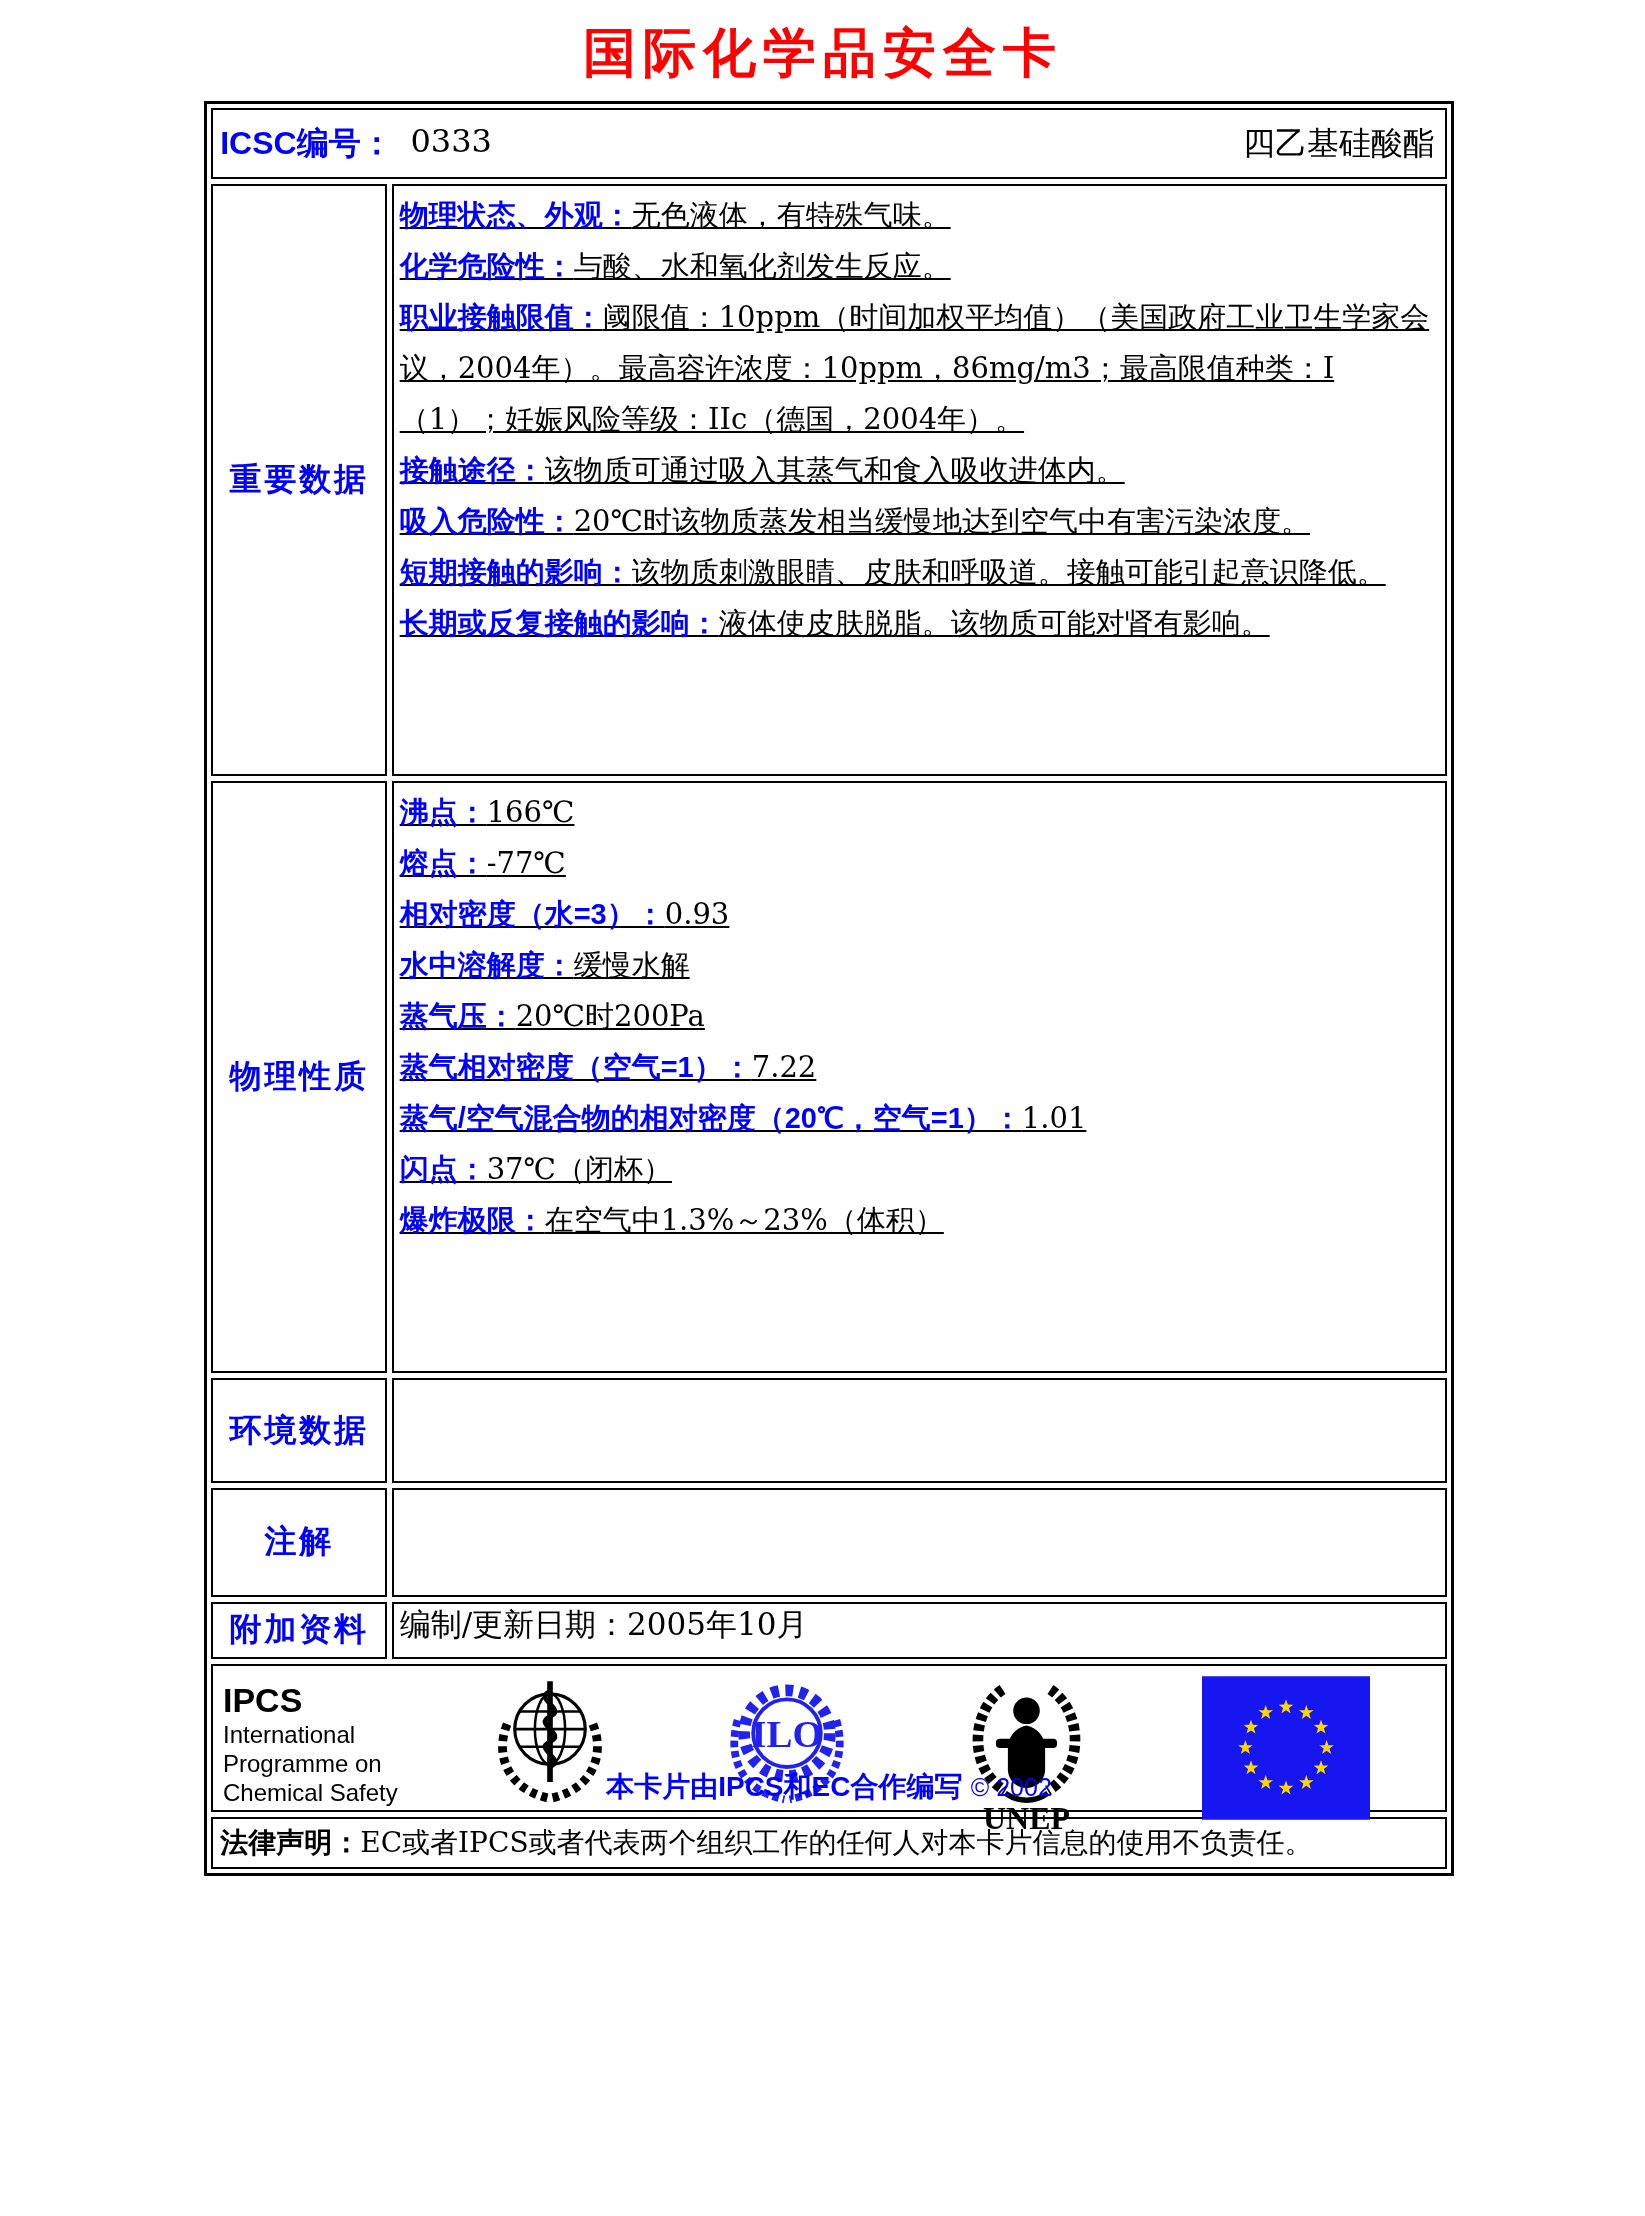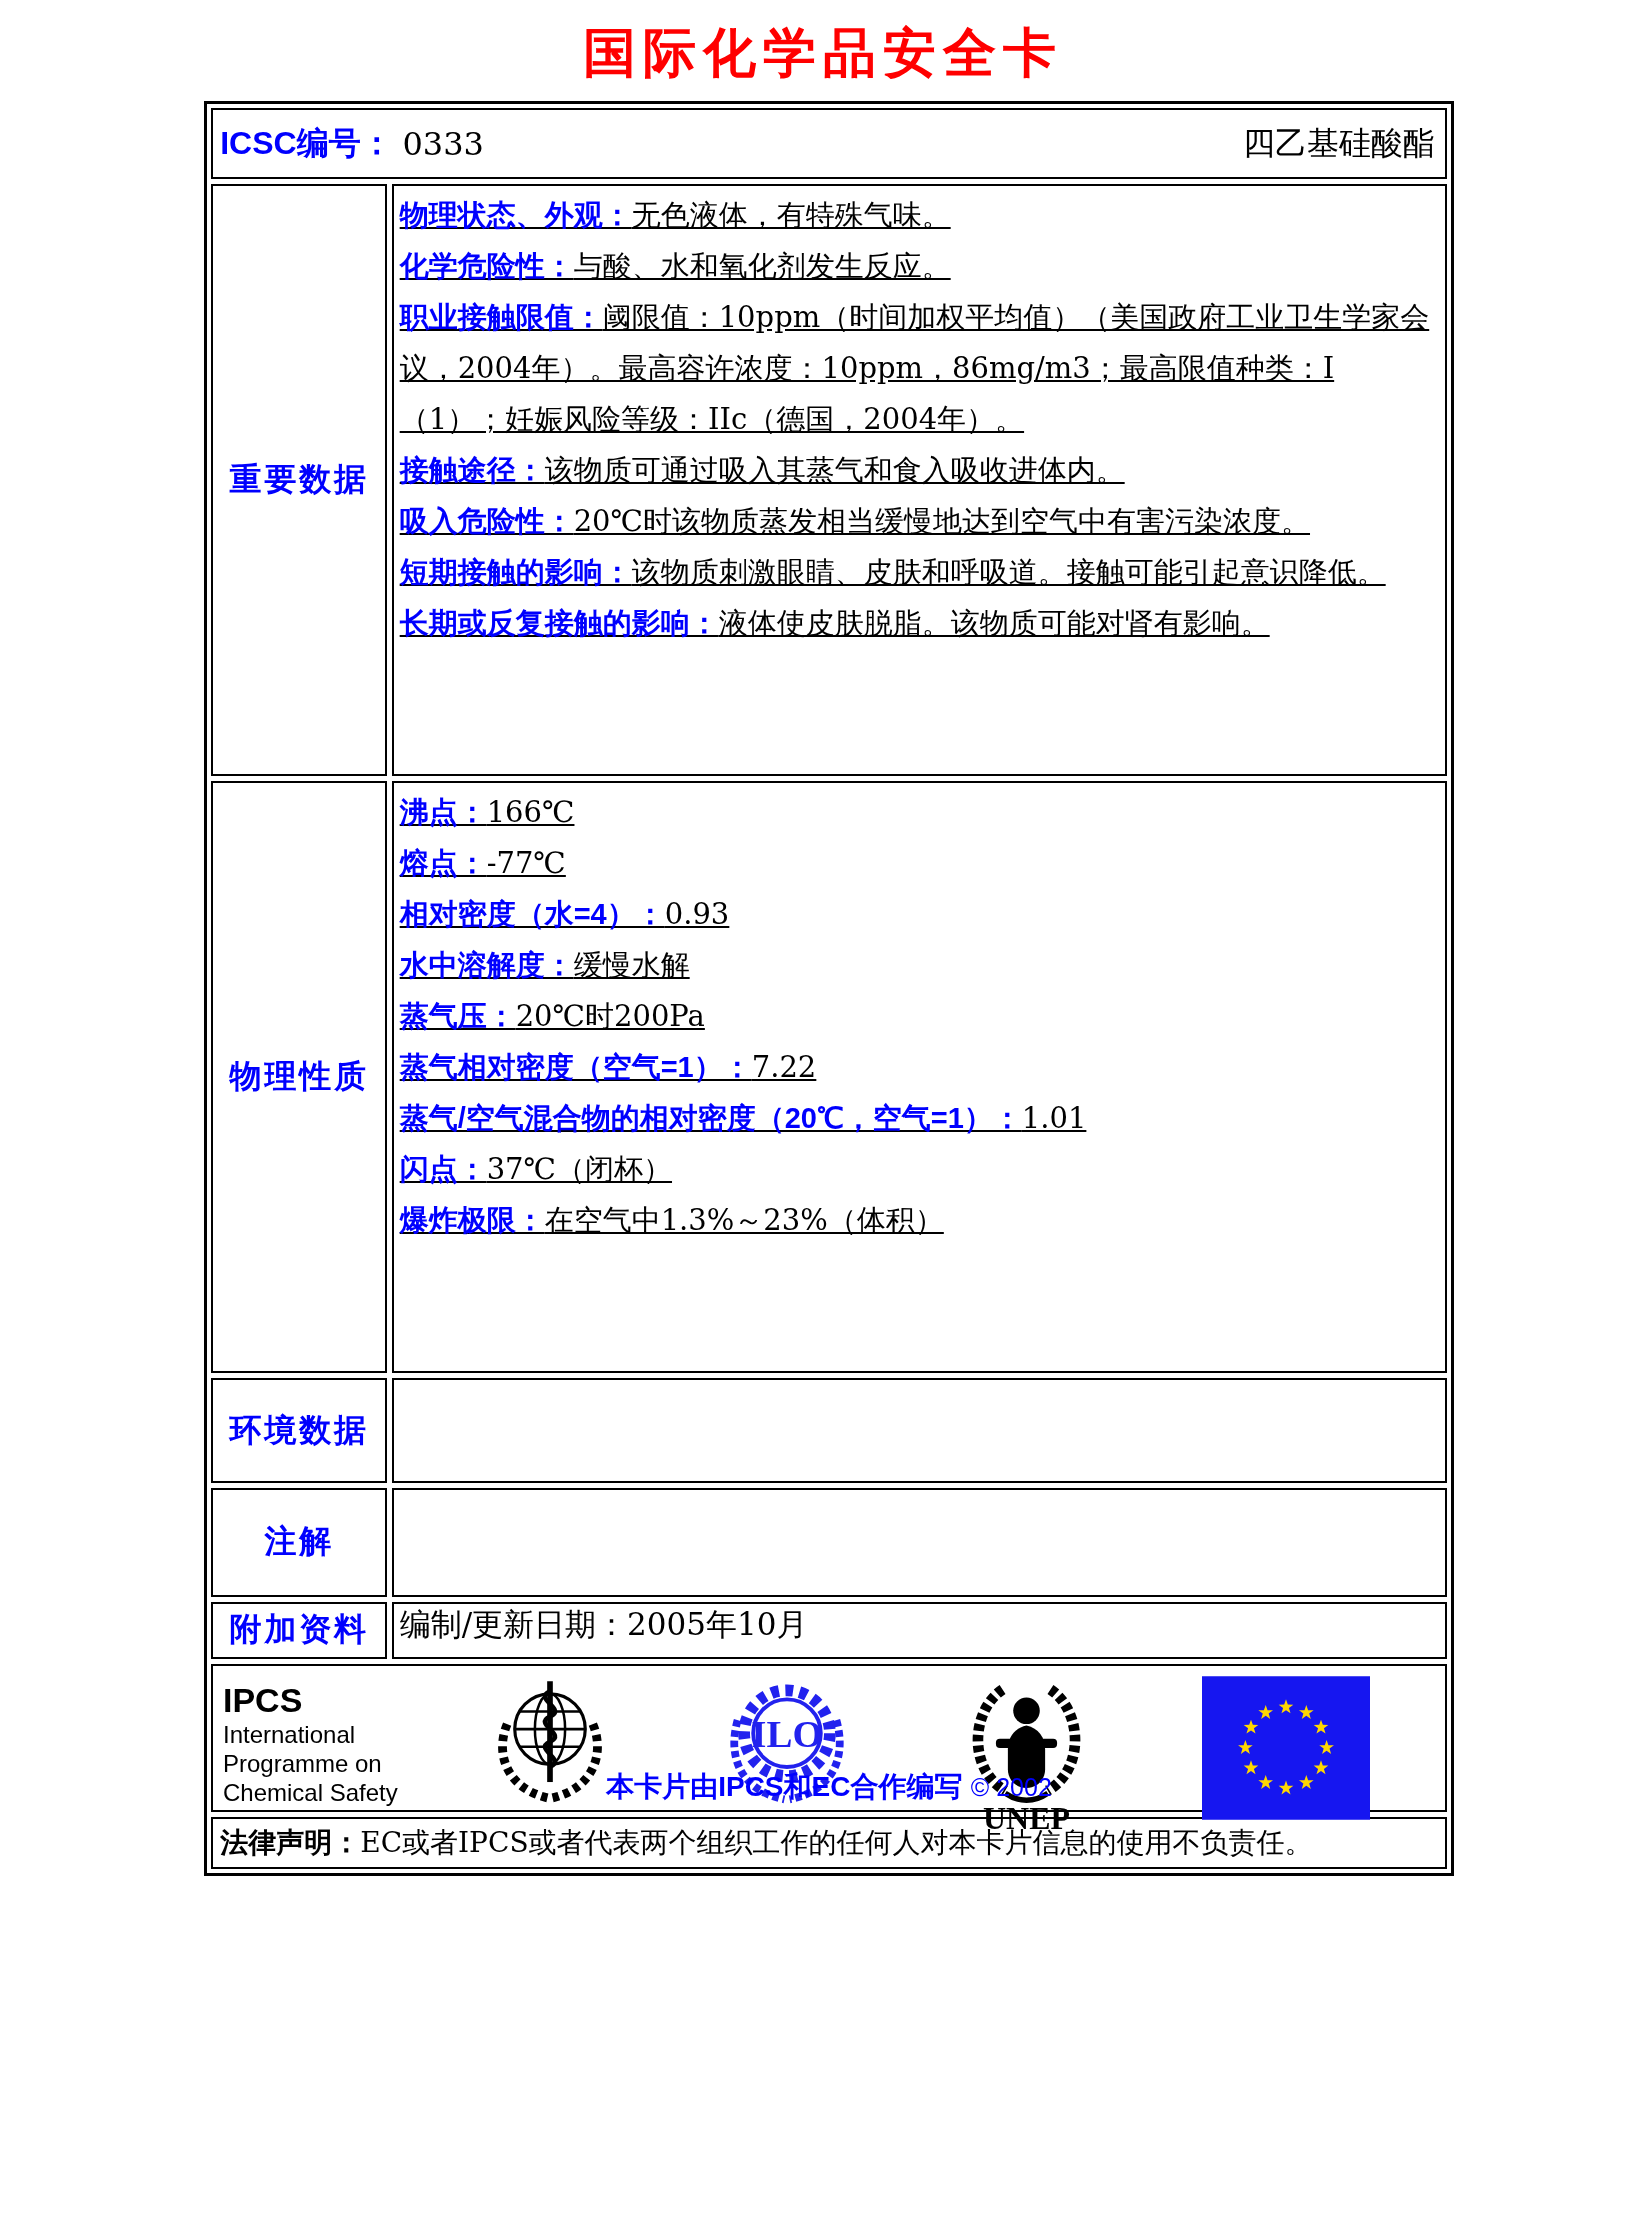--- a/index.html
+++ b/index.html
@@ -4,21 +4,21 @@
 <style>
   html,body{margin:0;padding:0;background:#fff;}
   body{width:1646px;height:2216px;position:relative;font-family:"Liberation Sans",sans-serif;color:#000;}
   .page-title{padding-top:18px;text-align:center;font-size:53px;font-weight:bold;color:#ff0000;letter-spacing:7px;}
   .card{margin:11.2px 0 0 204px;width:1250px;box-sizing:border-box;border:3.5px solid #000;padding:4.2px;display:flex;flex-direction:column;gap:4.9px;background:#fff;}
   .row{display:flex;gap:4.9px;}
   .cell{border:2.1px solid #000;box-sizing:border-box;background:#fff;}
   .label-cell{flex:0 0 176px;display:flex;align-items:center;justify-content:center;color:#0000fe;font-weight:bold;font-size:32px;letter-spacing:2.8px;}
   .content-cell{flex:1;}
   .header-cell{flex:1;display:flex;justify-content:space-between;align-items:center;height:71px;padding:0 9.8px 0 7px;font-size:32px;}
-  .icsc-left{display:flex;align-items:center;}
+  .icsc-left{display:flex;gap:8px;}
   .icsc-label{color:#0000fe;font-weight:bold;}
   .icsc-number{font-family:"DejaVu Serif",serif;margin-left:9.8px;}
   .chem-name{font-family:"DejaVu Serif",serif;}
   .para-block{padding:4.2px 8.4px 2.8px 5.6px;font-size:29px;line-height:51px;text-decoration:underline;}
   .para{margin:0;}
   .lbl{color:#0000fe;font-weight:bold;}
   .txt{color:#000;font-family:"DejaVu Serif",serif;}
   .row-important .content-cell{min-height:592px;}
   .row-physical .content-cell{min-height:592px;}
   .row-env{height:105px;}
@@ -79,21 +79,21 @@
 
   <div class="row row-physical">
     <div class="cell label-cell">物理性质</div>
     <div class="cell content-cell">
       <div class="para-block">
 
           <p class="para"><span class="lbl">沸点：</span><span class="txt">166℃</span></p>
 
           <p class="para"><span class="lbl">熔点：</span><span class="txt">-77℃</span></p>
 
-          <p class="para"><span class="lbl">相对密度（水=4）：</span><span class="txt">0.93</span></p>
+          <p class="para"><span class="lbl">相对密度（水=3）：</span><span class="txt">0.93</span></p>
 
           <p class="para"><span class="lbl">水中溶解度：</span><span class="txt">缓慢水解</span></p>
 
           <p class="para"><span class="lbl">蒸气压：</span><span class="txt">20℃时200Pa</span></p>
 
           <p class="para"><span class="lbl">蒸气相对密度（空气=1）：</span><span class="txt">7.22</span></p>
 
           <p class="para"><span class="lbl">蒸气/空气混合物的相对密度（20℃，空气=1）：</span><span class="txt">1.01</span></p>
 
           <p class="para"><span class="lbl">闪点：</span><span class="txt">37℃（闭杯）</span></p>

